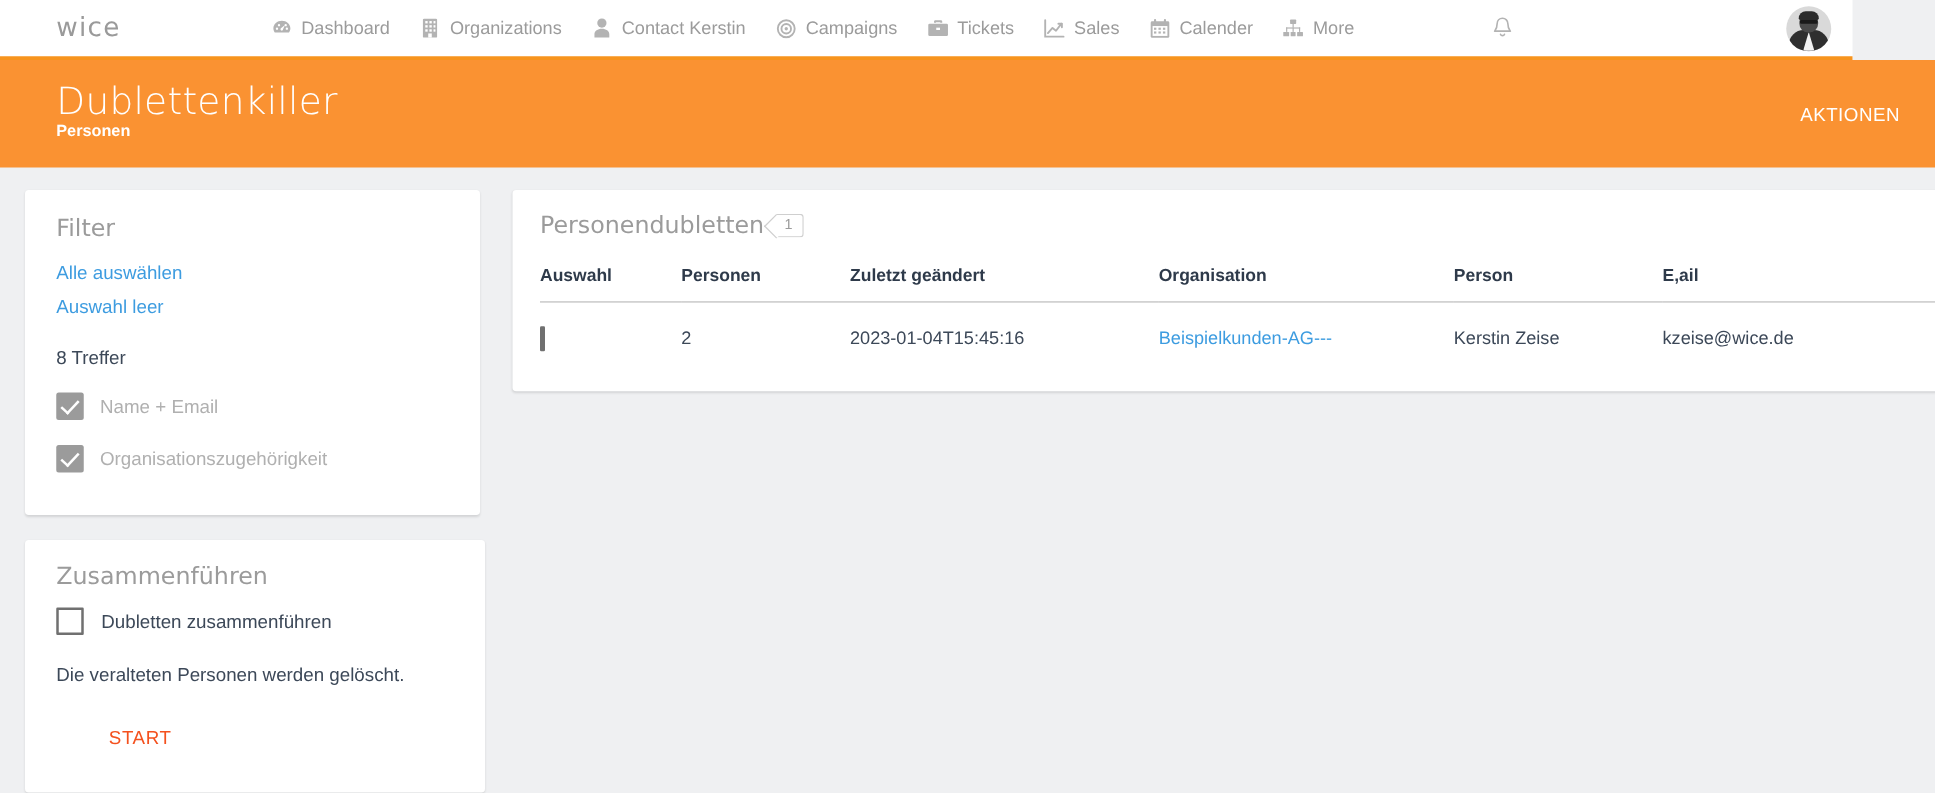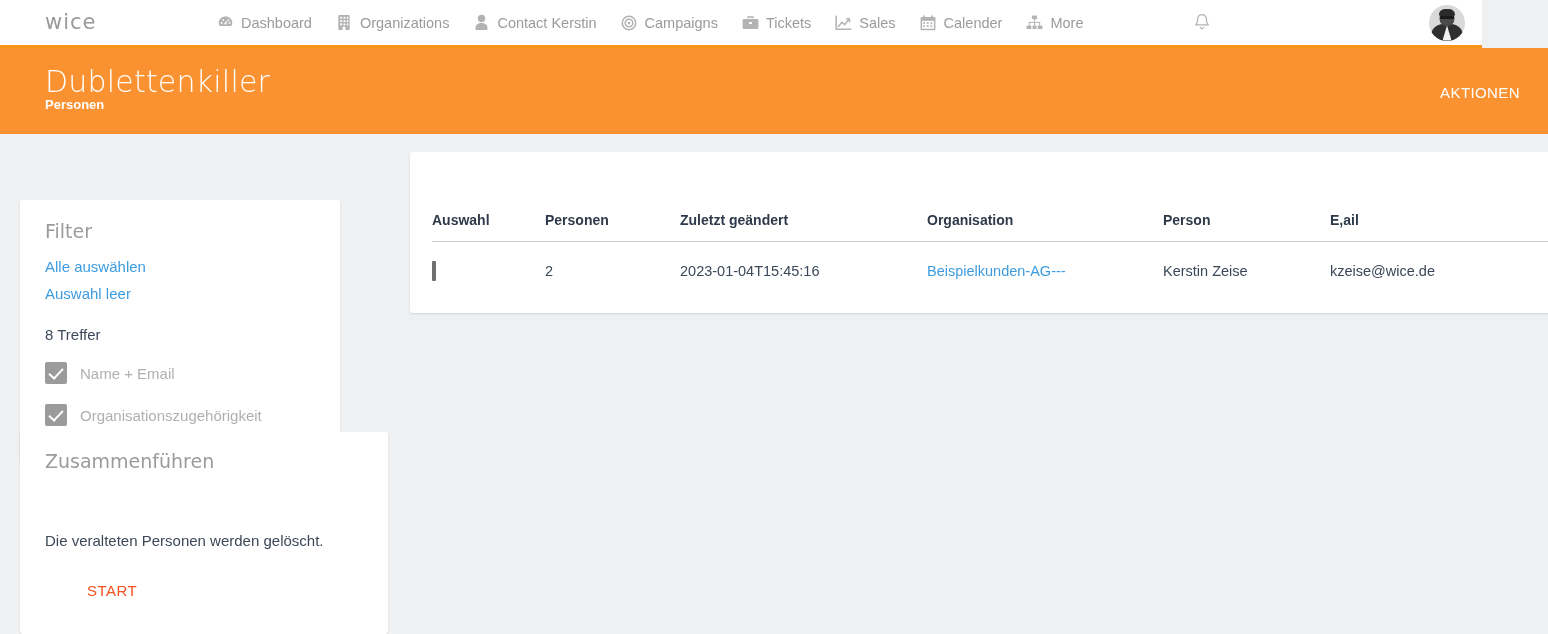--- a/index.html
+++ b/index.html
@@ -112,21 +112,21 @@
   .card-title {
     color: #9b9b9b;
     font-size: 19px;
     font-weight: 400;
     font-family: "DejaVu Sans", sans-serif;
   }
 
   
   #filter-card {
     position: absolute; left: 20px; top: 152px;
-    width: 320px; height: 260px; margin-top: 48px;
+    width: 364px; height: 260px;
   }
   #filter-card .card-title { position: absolute; left: 25px; top: 20px; }
   .flink {
     position: absolute; left: 25px;
     color: #3d9ce0; font-size: 15px; cursor: pointer;
   }
   #link-all { top: 58px; }
   #link-none { top: 85px; }
   .treffer {
     position: absolute; left: 25px; top: 126px;
@@ -396,27 +396,37 @@
 
   <div class="chk-row" id="chk-row-2">
     <span class="chk-box-on"></span>
     <span class="chk-label-dis">Organisationszugehörigkeit</span>
   </div>
 </div>
 
 <div class="card" id="merge-card">
   <div class="card-title">Zusammenführen</div>
 
+  <div id="merge-chk-row">
+    <span class="chk-box-off"></span>
+    <span class="chk-label">Dubletten zusammenführen</span>
+  </div>
 
   <div class="merge-note">Die veralteten Personen werden gelöscht.</div>
 
   <button class="start-btn">START</button>
 </div>
 
 <div class="card" id="table-card">
+  <div class="tbl-head">
+    <span class="card-title">Personendubletten</span>
+    <span class="badge">
+      <span>1</span>
+    </span>
+  </div>
 
   <table class="dups">
     <thead>
       <tr>
         <th class="col-auswahl">Auswahl</th>
         <th class="col-dubletten">Personen</th>
         <th class="col-geaendert">Zuletzt geändert</th>
         <th class="col-organisation">Organisation</th>
         <th class="col-person">Person</th>
         <th class="col-email">E,ail</th>

